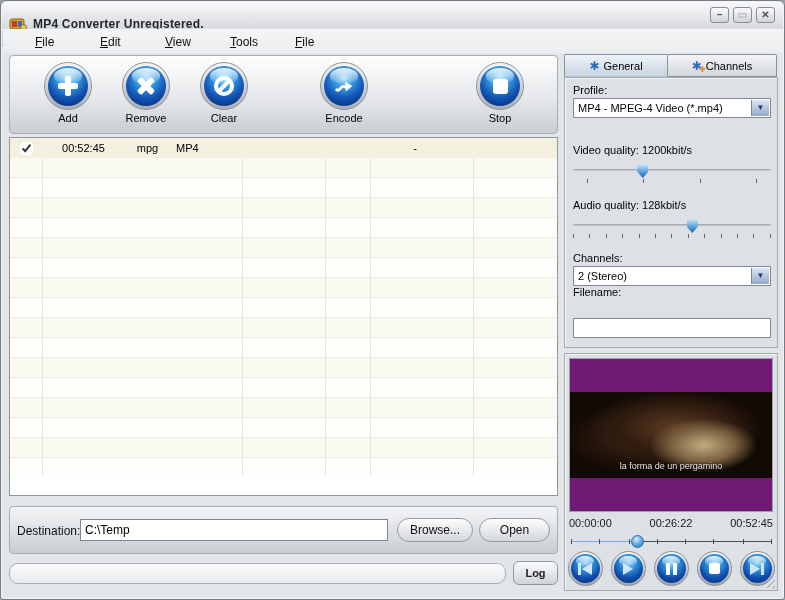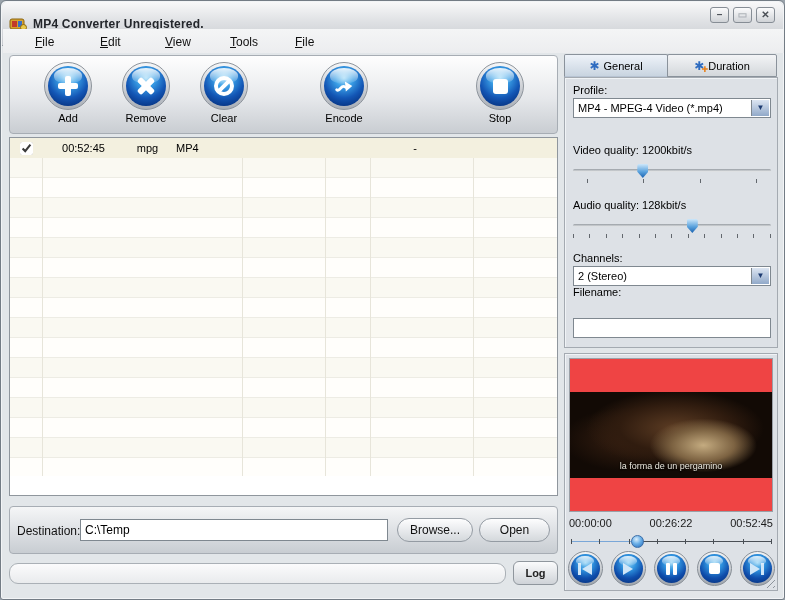--- a/index.html
+++ b/index.html
@@ -116,21 +116,21 @@
     background:linear-gradient(#979da3,#eceef0); border-radius:2px; }
   .thumb { position:absolute; top:0; width:11px; height:14px; margin-left:-5px;
     background:linear-gradient(#cde7fa,#5aa2dd 55%,#1a62b0);
     clip-path:polygon(8% 0,92% 0,100% 12%,100% 55%,50% 100%,0 55%,0 12%); cursor:pointer; }
   .ticks { position:absolute; left:8px; width:198px; height:5px; display:flex; justify-content:space-between; }
   .ticks.pad { padding:0 14px; }
   .ticks i { width:1px; height:4px; background:#62676d; }
 
   
   .video { position:absolute; left:4px; top:4px; width:204px; height:154px;
-    border:1px solid #9aa0a7; background:#ef4444; overflow:hidden; }
+    border:1px solid #9aa0a7; background:#701a75; overflow:hidden; }
   .frame { position:absolute; left:0; top:22%; width:100%; height:56%; background-color:#140b06;
     background:
       radial-gradient(ellipse 34% 40% at 66% 62%, #c4ab80 0%, #7d6342 45%, rgba(0,0,0,0) 78%),
       radial-gradient(ellipse 55% 55% at 52% 42%, #5d3d24 0%, #301c0f 50%, rgba(0,0,0,0) 80%),
       radial-gradient(ellipse 45% 50% at 30% 55%, #3a2112 0%, rgba(0,0,0,0) 75%),
       #120a05; }
   .subtitle { position:absolute; left:0; width:100%; bottom:26%; text-align:center;
     font-size:9px; color:#ece8dd; text-shadow:0 1px 1px #000, 0 0 2px #000; }
 
   .times { position:absolute; left:4px; top:163px; width:204px; display:flex;
@@ -257,21 +257,21 @@
   <button class="log-btn">Log</button>
 
   <div class="rpanel">
     <div class="tabs">
       <div class="tab active">
         <span class="gear">✱</span>
         <span>General</span>
       </div>
       <div class="tab inactive">
         <span class="gear">✱<span class="spark">✚</span></span>
-        <span>Duration</span>
+        <span>Channels</span>
       </div>
     </div>
 
     <div class="card settings">
       <span class="lbl" style="top:6px">Profile:</span>
       <div class="combo" style="top:20px">
         <span>MP4 - MPEG-4 Video  (*.mp4)</span>
         <span class="drop">▼</span>
       </div>
 

